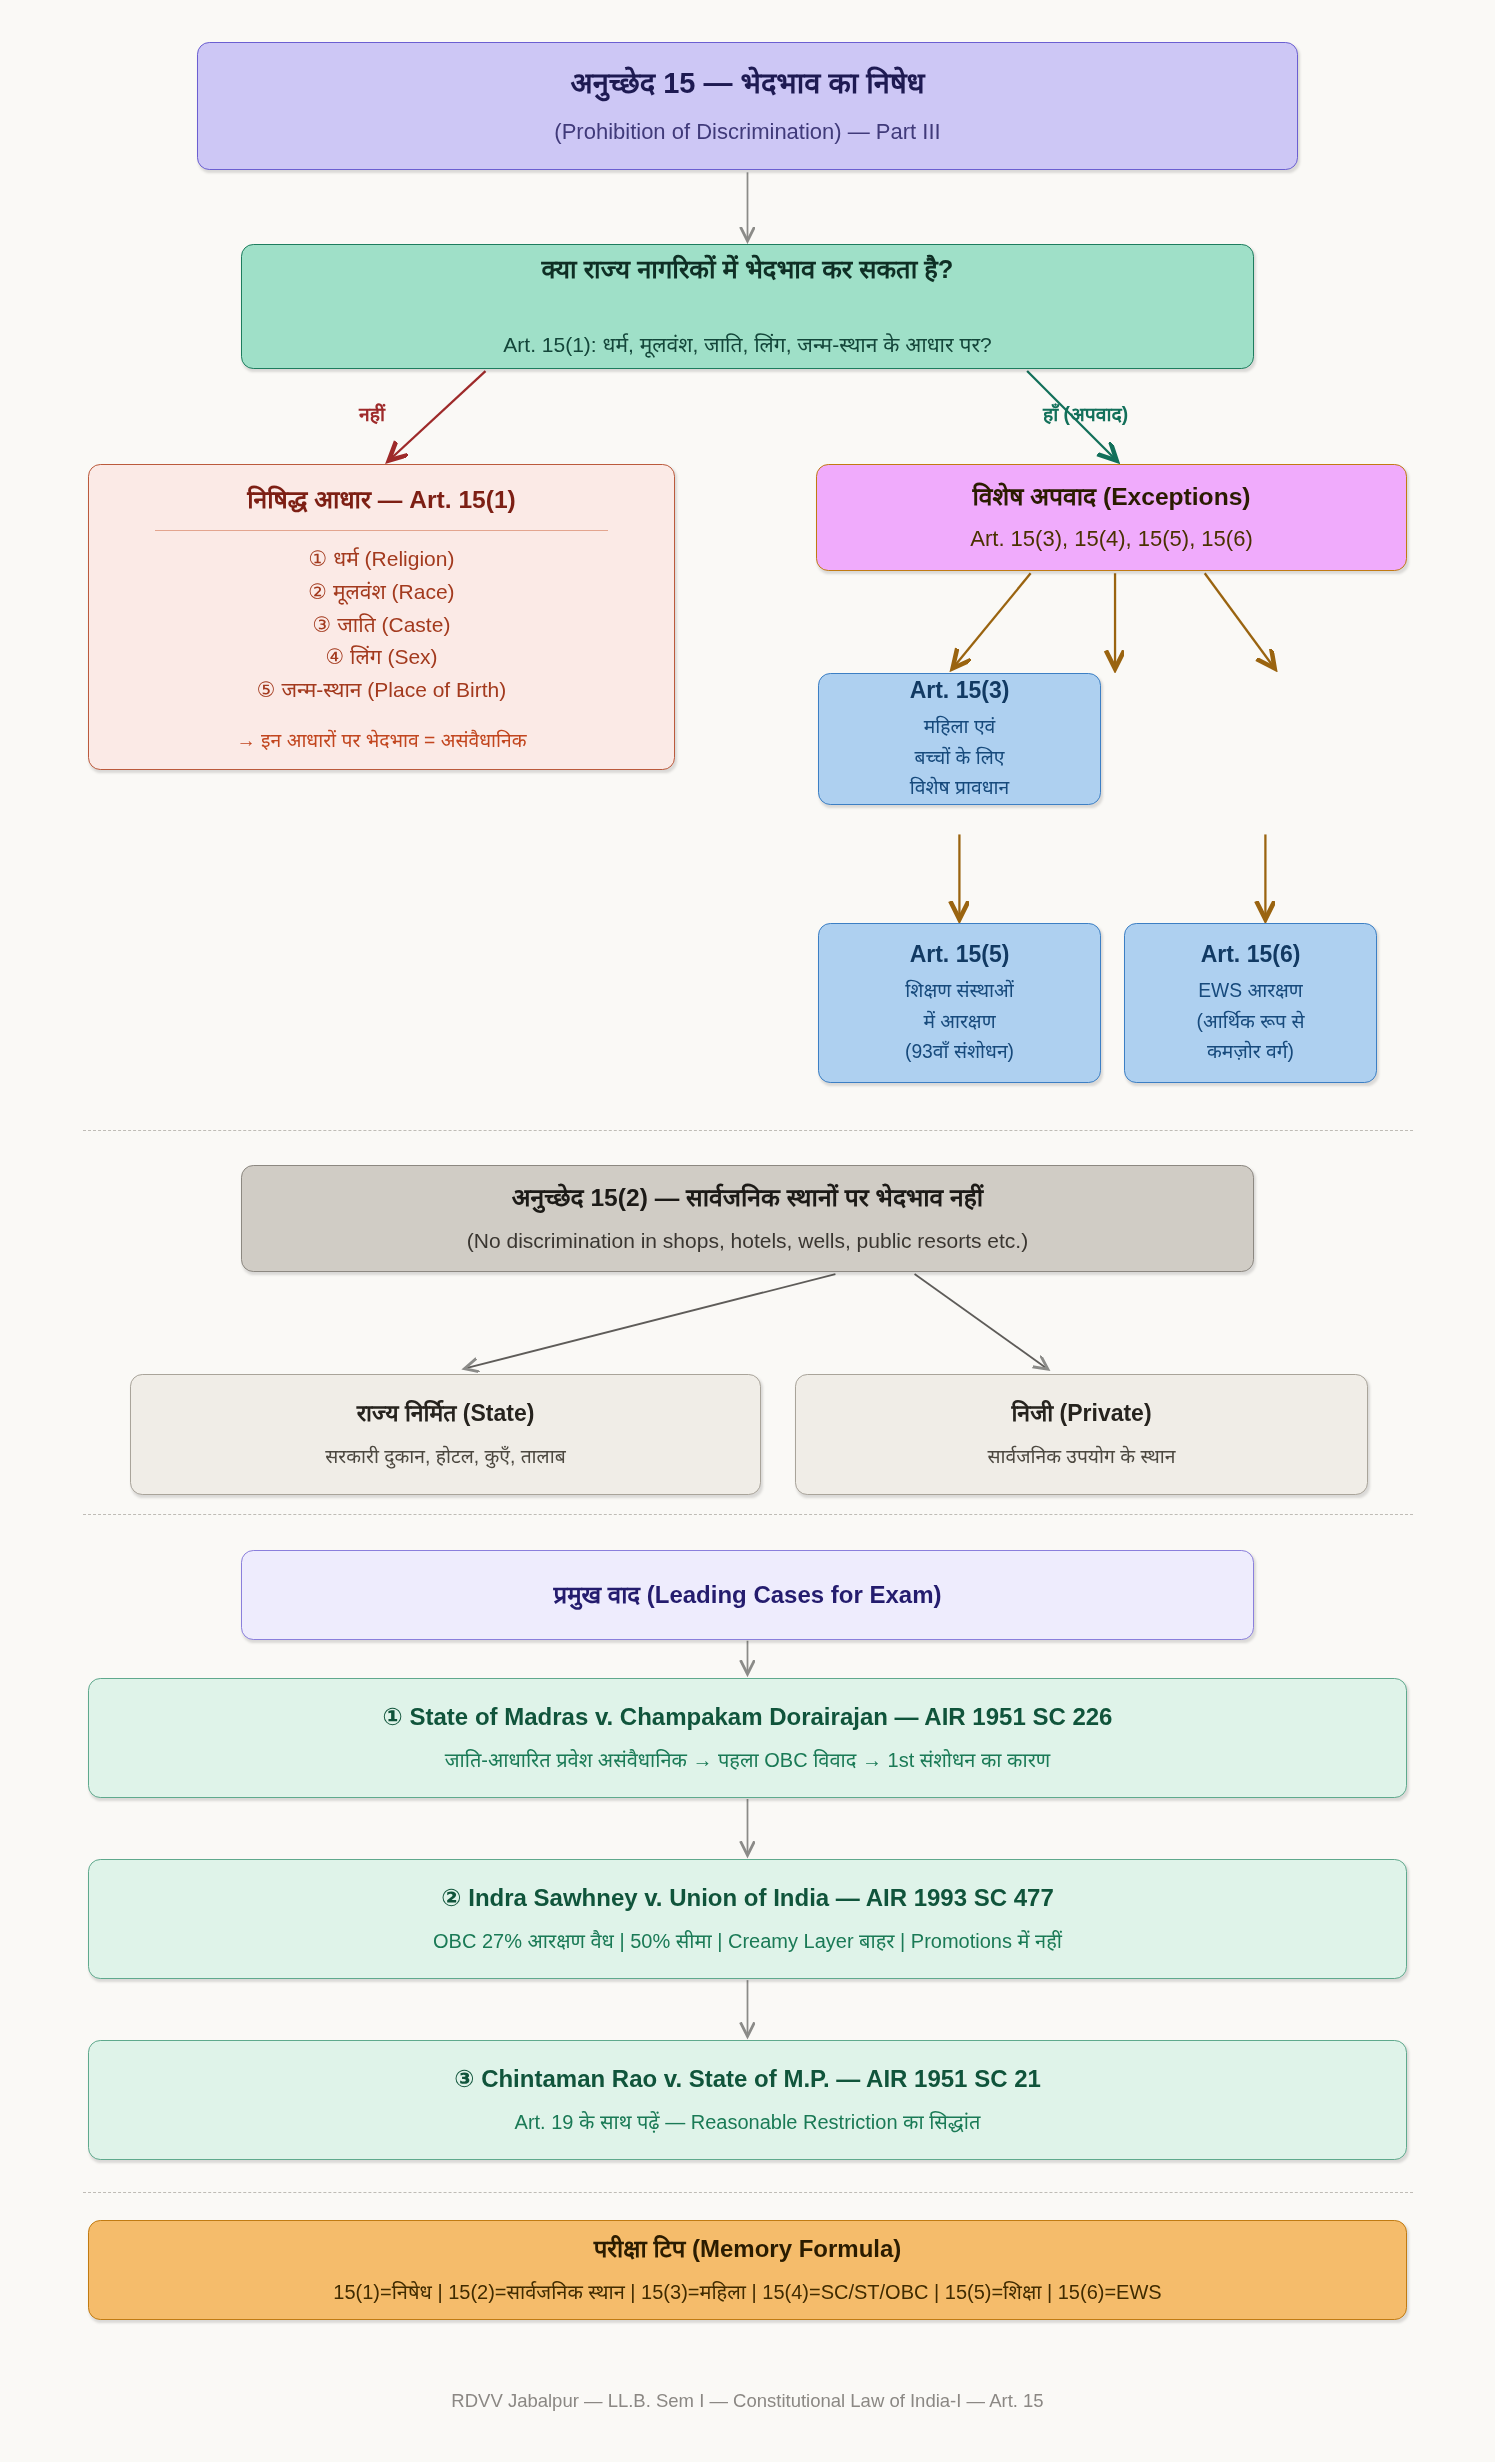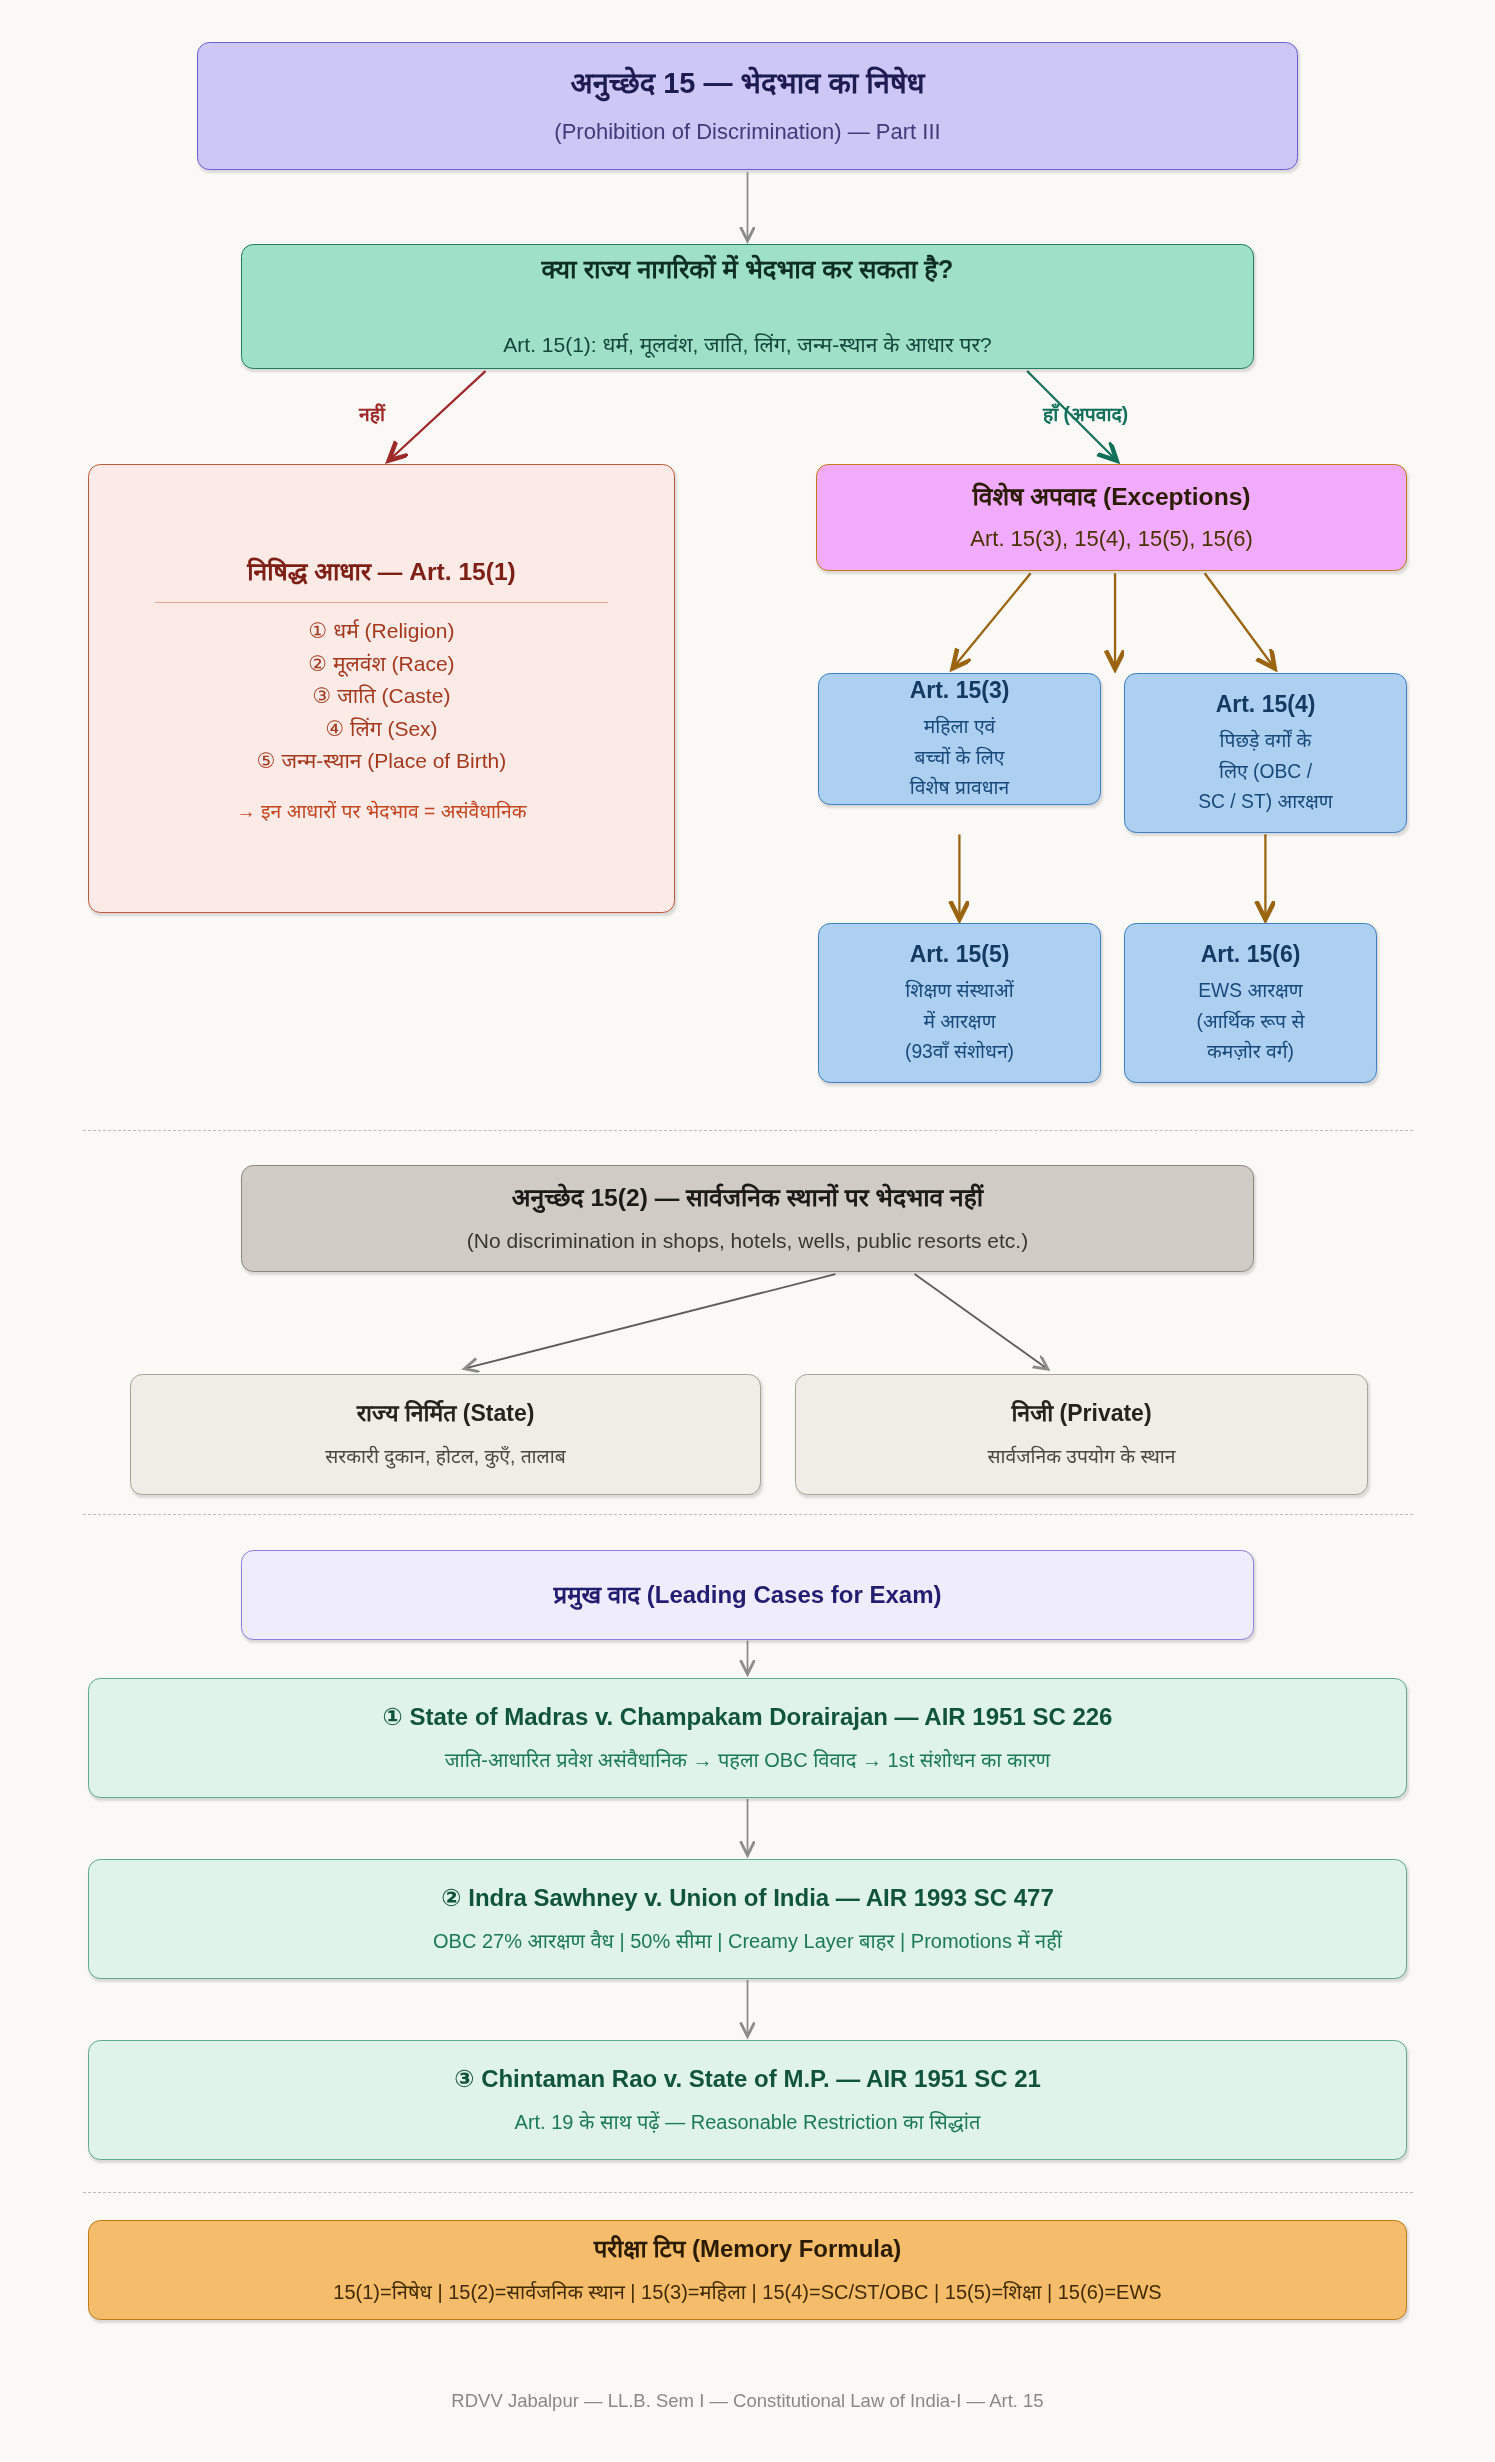--- a/index.html
+++ b/index.html
@@ -61,24 +61,24 @@
     left: 241px; top: 244px; width: 1013px; height: 125px;
     background: #9fe0c8;
     border: 1.8px solid #1d7d5e;
     gap: 30px;
   }
   .n-question .t1 { font-size: 25.5px; color: #0f2f25; }
   .n-question .t2 { font-size: 21px; color: #14463a; margin-top: 12.3px; }
 
   
   .n-grounds {
-    left: 88px; top: 464px; width: 587px; height: 449px;
+    left: 88px; top: 464px; width: 587px; height: 306px;
     background: #fbeae6;
     border: 1.8px solid #bb5a3c;
-    justify-content: center;
+    justify-content: space-between;
     padding: 17.6px 23px 16px;
   }
   .n-grounds .t1 { font-size: 24.6px; color: #7d1f14; }
   .n-grounds .rule {
     width: 84%; height: 0;
     border-top: 1.8px solid #e3a58f;
     margin: 14px 0 12.3px;
   }
   .n-grounds .ground {
     font-size: 21px; color: #a33a1e; line-height: 1.55;
@@ -267,26 +267,20 @@
     <div class="t2">Art. 15(3), 15(4), 15(5), 15(6)</div>
   </div>
 
   <div class="node n-blue n-a153">
     <div class="t1">Art. 15(3)</div>
     <div class="t2">महिला एवं</div>
     <div class="t2" style="margin-top:1.8px">बच्चों के लिए</div>
     <div class="t2" style="margin-top:1.8px">विशेष प्रावधान</div>
   </div>
 
-  <div class="node n-blue n-a154">
-    <div class="t1">Art. 15(4)</div>
-    <div class="t2">पिछड़े वर्गों के</div>
-    <div class="t2" style="margin-top:1.8px">लिए (OBC /</div>
-    <div class="t2" style="margin-top:1.8px">SC / ST) आरक्षण</div>
-  </div>
 
   <div class="node n-blue n-a155">
     <div class="t1">Art. 15(5)</div>
     <div class="t2">शिक्षण संस्थाओं</div>
     <div class="t2" style="margin-top:1.8px">में आरक्षण</div>
     <div class="t2" style="margin-top:1.8px">(93वाँ संशोधन)</div>
   </div>
 
   <div class="node n-blue n-a156">
     <div class="t1">Art. 15(6)</div>

